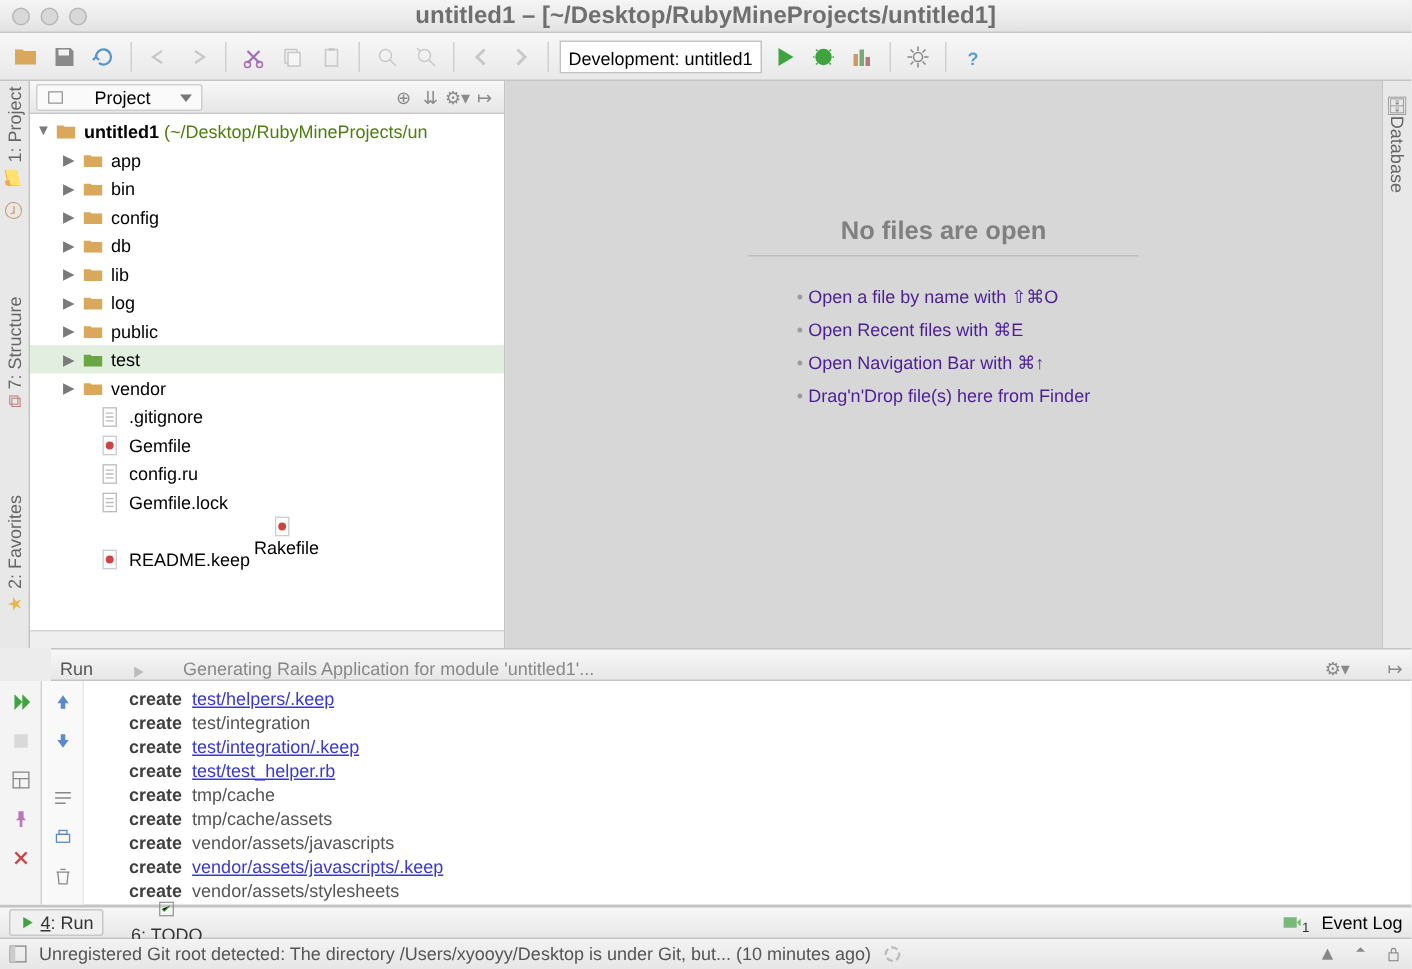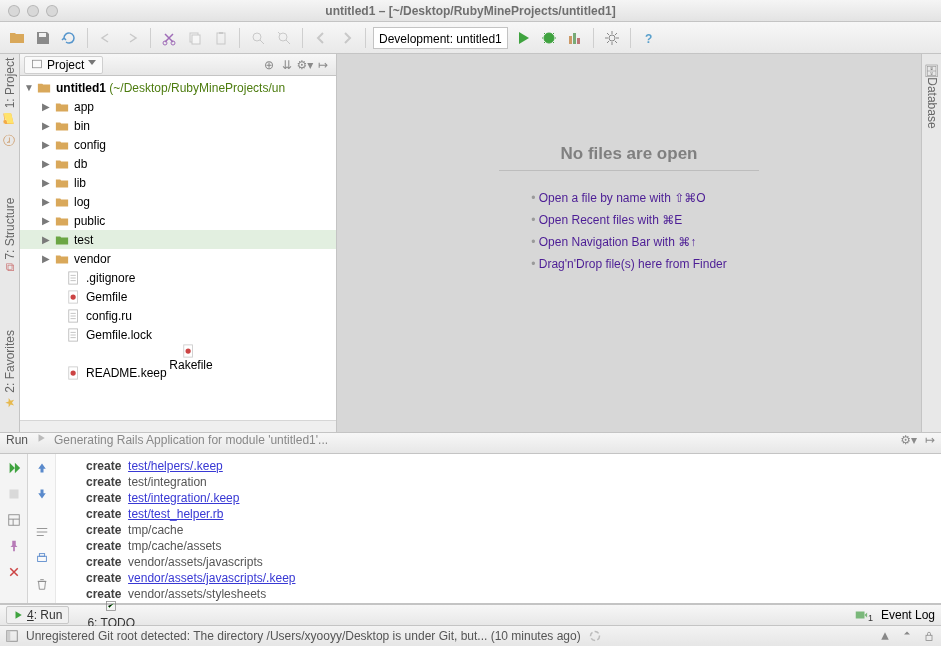--- a/index.html
+++ b/index.html
@@ -3,21 +3,21 @@
 <meta charset="utf-8">
 <style>
 * { margin: 0; padding: 0; box-sizing: border-box; font-family: -apple-system, 'Helvetica Neue', Arial, sans-serif; font-size: 12px; }
 body { width: 941px; height: 646px; background: #ececec; display: flex; flex-direction: column; overflow: hidden; }
 
 
 .titlebar { height: 22px; background: linear-gradient(#f5f5f5,#e3e3e3); display: flex; align-items: center; padding: 0 8px; border-bottom: 1px solid #c4c4c4; position: relative; }
 .traffic { display: flex; gap: 7px; }
 .traffic span { width: 12px; height: 12px; border-radius: 50%; border: 1px solid rgba(0,0,0,0.15); }
 .tl-close { background:#d8d8d8; } .tl-min { background:#d8d8d8; } .tl-max { background:#d8d8d8; }
-.titlebar-text { position:absolute; left:0; right:0; text-align:center; color:#6f6f6f; font-weight:600; font-size:12px; }
+.titlebar-text { position:absolute; left:0; right:0; text-align:center; color:#6f6f6f; font-weight:600; font-size:16px; }
 
 
 .toolbar { height: 32px; background: linear-gradient(#f7f7f7,#e9e9e9); border-bottom: 1px solid #c4c4c4; display:flex; align-items:center; padding: 0 6px; gap: 4px; }
 .toolbar .sep { width:1px; height:20px; background:#cfcfcf; margin:0 3px; }
 .tb-btn { width: 22px; height:22px; display:flex; align-items:center; justify-content:center; color:#7a7a7a; cursor:pointer; }
 .tb-btn svg { width:16px; height:16px; }
 .disabled { opacity:0.45; }
 .config-select { display:flex; align-items:center; border:1px solid #c3c3c3; background:#fff; height:22px; padding:0 5px; gap:4px;flex-direction:column; }
 .config-select svg.drop { width:8px; height:8px; }
 .play-green svg { fill:#3fa33f; }
@@ -25,21 +25,21 @@
 
 
 .main-row { flex:1; display:flex; overflow:hidden; }
 .left-gutter { width:20px; background:#e8e8e8; border-right:1px solid #c4c4c4; display:flex; flex-direction:column; align-items:center; padding-top:4px; gap:12px; }
 .left-gutter .vlabel { writing-mode: vertical-rl; transform: rotate(180deg); font-size:11px; color:#666; cursor:pointer; display:flex; align-items:center; gap:3px; }
 .left-gutter .vlabel .vicon { transform: rotate(90deg); }
 
 
 .project-panel { width: 317px; background:#fff; border-right:1px solid #c4c4c4; display:flex; flex-direction:column; }
 .panel-header { height:22px; background:linear-gradient(#f7f7f7,#e7e7e7); border-bottom:1px solid #c4c4c4; display:flex; align-items:center; padding:0 4px; }
-.panel-header .ph-select { display:flex; gap:4px; border:1px solid #cfcfcf; background:#fafafa; padding:1px 6px; border-radius:2px; }
+.panel-header .ph-select { display:flex; align-items:center; gap:20px; border:1px solid #cfcfcf; background:#fafafa; padding:1px 6px; border-radius:2px; }
 .panel-header .spacer { flex:1; }
 .panel-header .hicon { width:18px; color:#8a8a8a; text-align:center; cursor:pointer; }
 
 
 .tree { flex:1; overflow:auto; padding: 2px 0; }
 .tree-row { display:flex; align-items:center; height:19px; padding-left:6px; cursor:pointer; }
 .tree-row.selected { background:#e2efe0; }
 .tree-row .arrow { width:10px; color:#7a7a7a; margin-right:2px; font-size:10px; } 
 .tree-row .icon { width:16px; height:16px; margin-right:4px; display:flex; align-items:center; justify-content:center; }
 .folder { color:#c9a35a; }
@@ -54,21 +54,21 @@
 .editor-area li { font-size:12px; color:#4c1d95; padding:4px 0; }
 .editor-area li::before { content:"• "; color:#9a9a9a; }
 
 .right-gutter { width:20px; background:#e8e8e8; border-left:1px solid #c4c4c4; display:flex; flex-direction:column; align-items:center; padding-top:8px; }
 .right-gutter .vlabel { writing-mode:vertical-rl; font-size:11px; color:#666; cursor:pointer; }
 
 
 .h-scroll { height:12px; background:#efefef; border-top:1px solid #d6d6d6; }
 
 
-.run-header { height:22px; background:linear-gradient(#f7f7f7,#e7e7e7); border-top:1px solid #c4c4c4; border-bottom:1px solid #c4c4c4; display:flex; align-items:flex-start; padding:0 6px; gap:8px; }
+.run-header { height:22px; background:linear-gradient(#f7f7f7,#e7e7e7); border-top:1px solid #c4c4c4; border-bottom:1px solid #c4c4c4; display:flex; align-items:flex-end; padding:0 6px; gap:25px;margin-left:34px; }
 .run-header .run-label { color:#555; }
 .run-header .run-title { color:#888; }
 .run-header .spacer { flex:1; }
 
 
 .run-body { height:150px; background:#fff; border-bottom:1px solid #c4c4c4; display:flex; }
 .run-controls { width:28px; background:#f4f4f4; border-right:1px solid #d4d4d4; display:flex; flex-direction:column; align-items:center; padding-top:4px; gap:6px; }
 .run-controls .c-btn { width:20px; height:20px; display:flex; align-items:center; justify-content:center; cursor:pointer; }
 .run-nav { width:28px; background:#f9f9f9; border-right:1px solid #e8e8e8; display:flex; flex-direction:column; align-items:center; padding-top:4px; gap:6px; }
 .run-nav .c-btn { width:20px; height:20px; display:flex; align-items:center; justify-content:center; cursor:pointer; }

